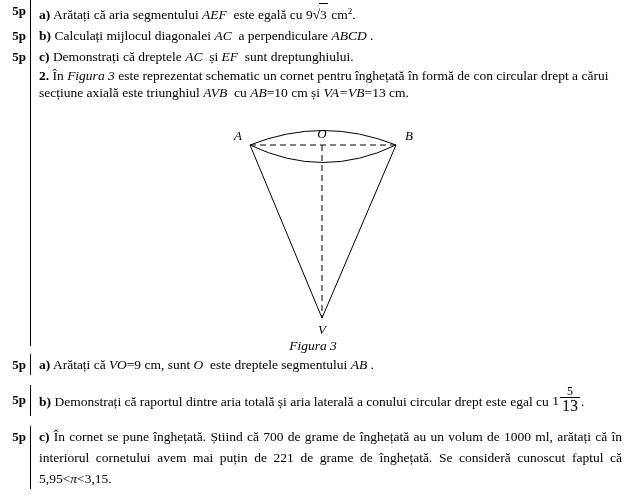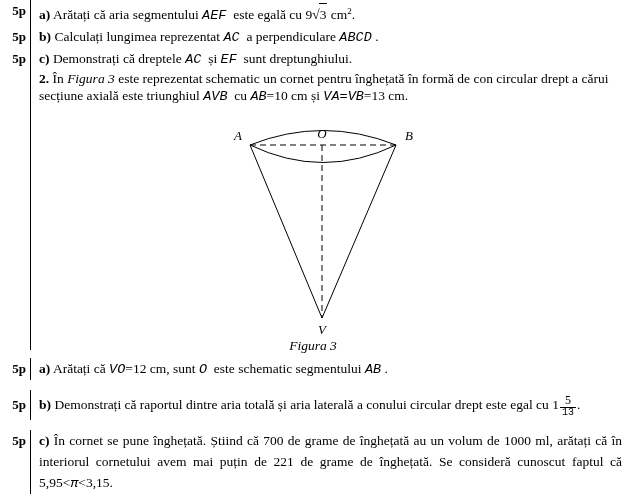--- a/index.html
+++ b/index.html
@@ -46,21 +46,21 @@
     flex: 1;
     font-size: 13.5px;
     line-height: 21px;
     box-sizing: border-box;
     min-height: 21px;
   }
   .body.tall { line-height: 17px; }
 
   .lbl { font-weight: bold; }
   .mth {
-    font-family: Liberation Mono, monospace;
+    font-family: Liberation Serif, serif;
     font-style: italic;
     white-space: nowrap;
   }
   .mup { font-style: normal; }
   .nowrap { white-space: nowrap; }
   .it { font-style: italic; }
 
   
   .sqrt {
     display: inline-block;
@@ -87,24 +87,23 @@
     display: inline-block;
     vertical-align: -0.45em;
     text-align: center;
     font-style: normal;
     line-height: 1.05;
     margin: 0 1px;
   }
   .frac .num { display: block; font-size: 12px; padding: 0 2px; }
   .frac .den {
     display: block;
-    font-size: 10px;
+    font-size: 16px;
     border-top: 1px solid #000;
     padding: 0 2px;
-    font-family: Liberation Mono, monospace;
   }
 
   
   .figure-wrap {
     position: relative;
     width: 626px;
     height: 245px;
   }
   .figure-wrap .divider {
     position: absolute;
@@ -144,21 +143,21 @@
       <span class="mth">AEF</span>&nbsp;
       <span>este egală cu</span>
       <span class="nowrap"><span class="mup">9</span><span class="sqrt"><span class="radical">√</span><span class="rad-body">3</span></span>&nbsp;<span class="mup">cm</span><sup class="exp">2</sup></span><span>.</span>
     </div>
   </div>
 
   <div class="row">
     <div class="pts">5p</div>
     <div class="body">
       <span class="lbl">b)</span>
-      <span>Calculați lungimea reprezentat</span>
+      <span>Calculați mijlocul diagonalei</span>
       <span class="mth">AC</span>&nbsp;
       <span>a perpendiculare</span>
       <span class="mth">ABCD</span>
       <span>.</span>
     </div>
   </div>
 
   <div class="row">
     <div class="pts">5p</div>
     <div class="body">
@@ -209,23 +208,23 @@
     <text x="322" y="334" font-family="Liberation Serif, serif" font-style="italic" font-size="13" fill="#000" text-anchor="middle">V</text>
   </svg>
 
   <div class="fig-caption">Figura 3</div>
 
   <div class="row" style="margin-top:8px;">
     <div class="pts">5p</div>
     <div class="body">
       <span class="lbl">a)</span>
       <span>Arătați că</span>
-      <span class="nowrap"><span class="mth">VO</span><span class="mup">=12 cm</span></span><span>, sunt</span>
+      <span class="nowrap"><span class="mth">VO</span><span class="mup">=9 cm</span></span><span>, sunt</span>
       <span class="mth">O</span>&nbsp;
-      <span>este schematic segmentului</span>
+      <span>este dreptele segmentului</span>
       <span class="mth">AB</span>
       <span>.</span>
     </div>
   </div>
 
   <div class="row" style="margin-top:10px;">
     <div class="pts" style="line-height:30px;">5p</div>
     <div class="body" style="line-height:30px;">
       <span class="lbl">b)</span>
       <span>Demonstrați că raportul dintre aria totală și aria laterală a conului circular drept este egal cu</span>

